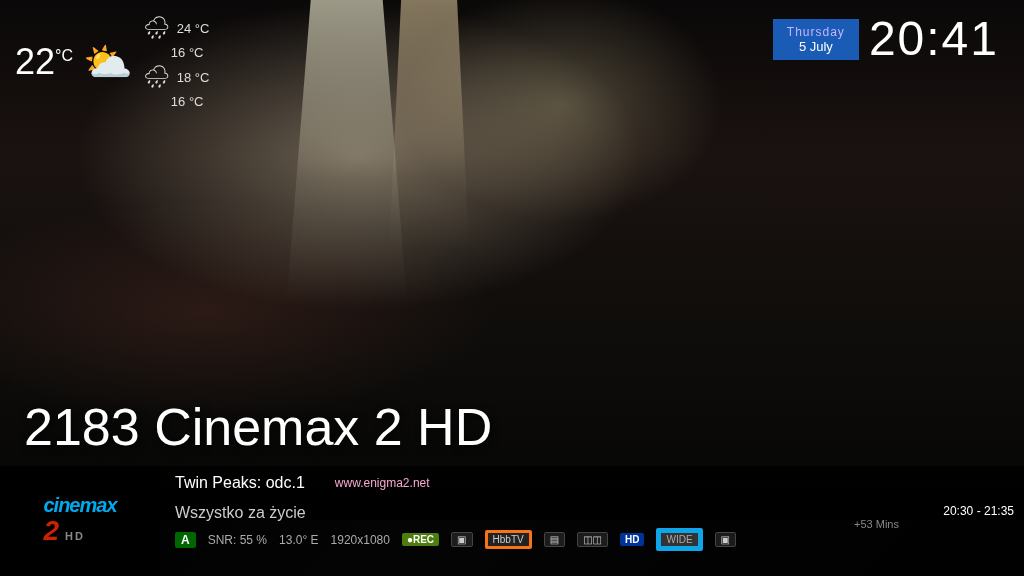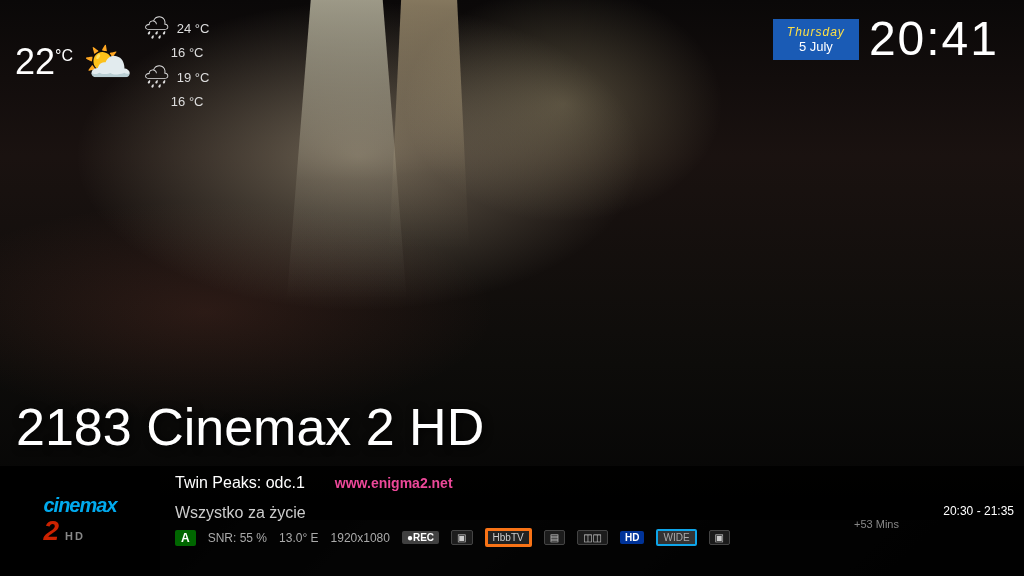--- a/index.html
+++ b/index.html
@@ -122,23 +122,22 @@
     }
 
     #now-playing-title {
       color: #ffffff;
       font-size: 16px;
       font-weight: 400;
       margin-right: 30px;
     }
 
     #website {
-      color: #ec4899;
-      font-size: 14px;
-      font-weight: bold;
+      color: #f9a8d4;
+      font-size: 12px;
     }
 
     #next-title {
       color: #cccccc;
       font-size: 16px;
       font-weight: 300;
       margin-bottom: 4px;
     }
 
     #signal-row {
@@ -178,21 +177,21 @@
       font-weight: bold;
       padding: 1px 5px;
       border-radius: 2px;
     }
 
     .wide-badge {
       background: #333;
       color: #aaa;
       font-size: 10px;
       padding: 1px 5px;
-      border: 2px solid #0ea5e9;
+      border: 5px solid #0ea5e9;
       border-radius: 2px;
     }
 
     #schedule-area {
       width: 180px;
       display: flex;
       flex-direction: column;
       justify-content: center;
       padding: 8px 10px;
       flex-shrink: 0;
@@ -272,25 +271,24 @@
     .date-box {
       background: #1a5bb5;
       padding: 6px 14px;
       display: flex;
       flex-direction: column;
       align-items: center;
       justify-content: center;
     }
 
     .date-day {
-      color: #fde047;
+      color: #c4b5fd;
       font-size: 12px;
       font-weight: 300;
       letter-spacing: 1px;
-      font-style: italic;
     }
 
     .date-date {
       color: #ffffff;
       font-size: 13px;
       font-weight: 500;
     }
 
     .time-display {
       color: #ffffff;
@@ -298,36 +296,36 @@
       font-weight: 400;
       letter-spacing: 2px;
       padding: 0 10px;
       line-height: 1;
     }
 
     
     #channel-overlay {
       position: absolute;
       bottom: 120px;
-      left: 16px;
+      left: 24px;
       z-index: 15;
       margin-top: 48px;
     }
 
     .channel-number-name {
       color: #ffffff;
       font-size: 52px;
       font-weight: 300;
       text-shadow: 2px 2px 8px rgba(0,0,0,0.8);
       line-height: 1.1;
     }
 
     
     .rec-badge {
-      background: #404040;
+      background: #4d7c0f;
       color: #fff;
       font-size: 10px;
       font-weight: bold;
       padding: 1px 5px;
       border-radius: 2px;
     }
 
     .hbbtv-badge {
       color: #cccccc;
       font-size: 10px;
@@ -355,21 +353,21 @@
   <div class="weather-details">
     <div class="weather-row">
       <span class="weather-icon-small">🌧</span>
       <span>24 °C</span>
     </div>
     <div class="weather-row">
       <span style="margin-left:28px;">16 °C</span>
     </div>
     <div class="weather-row">
       <span class="weather-icon-small">🌧</span>
-      <span>19 °C</span>
+      <span>18 °C</span>
     </div>
     <div class="weather-row">
       <span style="margin-left:28px;">16 °C</span>
     </div>
   </div>
 </div>
 
 <div id="top-right">
   <div class="date-box">
     <span class="date-day">Thursday</span>

